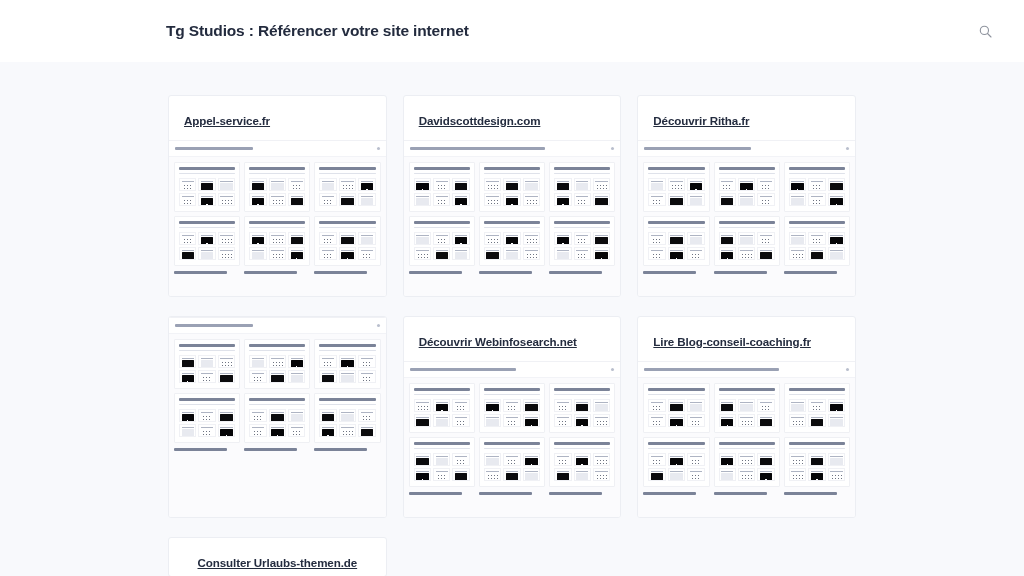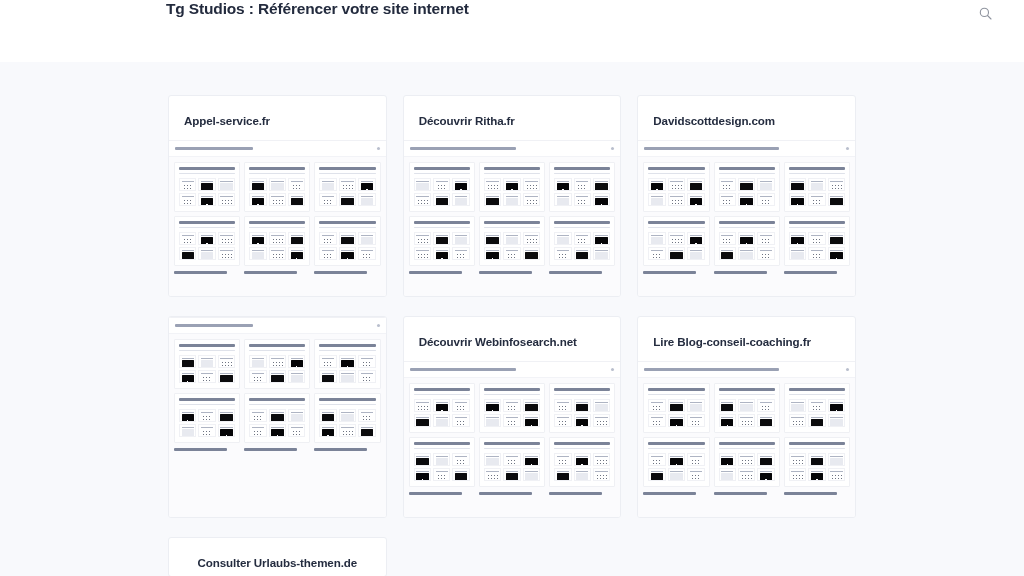--- a/index.html
+++ b/index.html
@@ -15,20 +15,21 @@
     font-family: "Liberation Sans", sans-serif;
     color: #222b3d;
     -webkit-font-smoothing: antialiased;
   }
 
   
   .site-header {
     height: 62px;
     background: #ffffff;
     display: flex;
+    align-items: center;
     padding: 0 26px 0 166px;
   }
 
   .site-title {
     font-size: 15.5px;
     font-weight: bold;
     letter-spacing: -0.15px;
     color: #232b3e;
     white-space: nowrap;
   }
@@ -64,20 +65,21 @@
 
   .site-card {
     background: #ffffff;
     border: 1px solid #eceef3;
     border-radius: 3px;
     overflow: hidden;
     height: 202px;
     display: flex;
     flex-direction: column;
     cursor: pointer;
+    text-decoration: underline;
   }
 
   .card-title {
     font-size: 11.6px;
     font-weight: bold;
     color: #242c3f;
     letter-spacing: -0.1px;
     padding: 18px 15px 13px 15px;
     white-space: nowrap;
     overflow: hidden;
@@ -422,20 +424,222 @@
             <div>
               <div class="t-footer-title"></div>
             </div>
             <div>
               <div class="t-footer-title"></div>
             </div>
           </div>
         </div>
       </div>
       <div class="site-card">
+        <div class="card-title">Davidscottdesign.com</div>
+        <div class="thumb">
+          <div class="t-header">
+            <div class="t-header-title" style="width:66%"></div>
+            <div class="t-header-dot"></div>
+          </div>
+          <div class="t-body">
+            <div class="t-card">
+              <div class="t-card-title"></div>
+              <div class="t-card-sub"></div>
+              <div class="t-nano">
+                <div class="t-nano-cell">
+                  <div class="t-nano-line"></div>
+                  <div class="t-nano-block big-dark"></div>
+                </div>
+                <div class="t-nano-cell">
+                  <div class="t-nano-line"></div>
+                  <div class="t-nano-block dots"></div>
+                </div>
+                <div class="t-nano-cell">
+                  <div class="t-nano-line"></div>
+                  <div class="t-nano-block"></div>
+                </div>
+                <div class="t-nano-cell">
+                  <div class="t-nano-line"></div>
+                  <div class="t-nano-block light"></div>
+                </div>
+                <div class="t-nano-cell">
+                  <div class="t-nano-line"></div>
+                  <div class="t-nano-block dots"></div>
+                </div>
+                <div class="t-nano-cell">
+                  <div class="t-nano-line"></div>
+                  <div class="t-nano-block big-dark"></div>
+                </div>
+              </div>
+            </div>
+            <div class="t-card">
+              <div class="t-card-title"></div>
+              <div class="t-card-sub"></div>
+              <div class="t-nano">
+                <div class="t-nano-cell">
+                  <div class="t-nano-line"></div>
+                  <div class="t-nano-block dots"></div>
+                </div>
+                <div class="t-nano-cell">
+                  <div class="t-nano-line"></div>
+                  <div class="t-nano-block"></div>
+                </div>
+                <div class="t-nano-cell">
+                  <div class="t-nano-line"></div>
+                  <div class="t-nano-block light"></div>
+                </div>
+                <div class="t-nano-cell">
+                  <div class="t-nano-line"></div>
+                  <div class="t-nano-block dots"></div>
+                </div>
+                <div class="t-nano-cell">
+                  <div class="t-nano-line"></div>
+                  <div class="t-nano-block big-dark"></div>
+                </div>
+                <div class="t-nano-cell">
+                  <div class="t-nano-line"></div>
+                  <div class="t-nano-block dots"></div>
+                </div>
+              </div>
+            </div>
+            <div class="t-card">
+              <div class="t-card-title"></div>
+              <div class="t-card-sub"></div>
+              <div class="t-nano">
+                <div class="t-nano-cell">
+                  <div class="t-nano-line"></div>
+                  <div class="t-nano-block"></div>
+                </div>
+                <div class="t-nano-cell">
+                  <div class="t-nano-line"></div>
+                  <div class="t-nano-block light"></div>
+                </div>
+                <div class="t-nano-cell">
+                  <div class="t-nano-line"></div>
+                  <div class="t-nano-block dots"></div>
+                </div>
+                <div class="t-nano-cell">
+                  <div class="t-nano-line"></div>
+                  <div class="t-nano-block big-dark"></div>
+                </div>
+                <div class="t-nano-cell">
+                  <div class="t-nano-line"></div>
+                  <div class="t-nano-block dots"></div>
+                </div>
+                <div class="t-nano-cell">
+                  <div class="t-nano-line"></div>
+                  <div class="t-nano-block"></div>
+                </div>
+              </div>
+            </div>
+            <div class="t-card">
+              <div class="t-card-title"></div>
+              <div class="t-card-sub"></div>
+              <div class="t-nano">
+                <div class="t-nano-cell">
+                  <div class="t-nano-line"></div>
+                  <div class="t-nano-block light"></div>
+                </div>
+                <div class="t-nano-cell">
+                  <div class="t-nano-line"></div>
+                  <div class="t-nano-block dots"></div>
+                </div>
+                <div class="t-nano-cell">
+                  <div class="t-nano-line"></div>
+                  <div class="t-nano-block big-dark"></div>
+                </div>
+                <div class="t-nano-cell">
+                  <div class="t-nano-line"></div>
+                  <div class="t-nano-block dots"></div>
+                </div>
+                <div class="t-nano-cell">
+                  <div class="t-nano-line"></div>
+                  <div class="t-nano-block"></div>
+                </div>
+                <div class="t-nano-cell">
+                  <div class="t-nano-line"></div>
+                  <div class="t-nano-block light"></div>
+                </div>
+              </div>
+            </div>
+            <div class="t-card">
+              <div class="t-card-title"></div>
+              <div class="t-card-sub"></div>
+              <div class="t-nano">
+                <div class="t-nano-cell">
+                  <div class="t-nano-line"></div>
+                  <div class="t-nano-block dots"></div>
+                </div>
+                <div class="t-nano-cell">
+                  <div class="t-nano-line"></div>
+                  <div class="t-nano-block big-dark"></div>
+                </div>
+                <div class="t-nano-cell">
+                  <div class="t-nano-line"></div>
+                  <div class="t-nano-block dots"></div>
+                </div>
+                <div class="t-nano-cell">
+                  <div class="t-nano-line"></div>
+                  <div class="t-nano-block"></div>
+                </div>
+                <div class="t-nano-cell">
+                  <div class="t-nano-line"></div>
+                  <div class="t-nano-block light"></div>
+                </div>
+                <div class="t-nano-cell">
+                  <div class="t-nano-line"></div>
+                  <div class="t-nano-block dots"></div>
+                </div>
+              </div>
+            </div>
+            <div class="t-card">
+              <div class="t-card-title"></div>
+              <div class="t-card-sub"></div>
+              <div class="t-nano">
+                <div class="t-nano-cell">
+                  <div class="t-nano-line"></div>
+                  <div class="t-nano-block big-dark"></div>
+                </div>
+                <div class="t-nano-cell">
+                  <div class="t-nano-line"></div>
+                  <div class="t-nano-block dots"></div>
+                </div>
+                <div class="t-nano-cell">
+                  <div class="t-nano-line"></div>
+                  <div class="t-nano-block"></div>
+                </div>
+                <div class="t-nano-cell">
+                  <div class="t-nano-line"></div>
+                  <div class="t-nano-block light"></div>
+                </div>
+                <div class="t-nano-cell">
+                  <div class="t-nano-line"></div>
+                  <div class="t-nano-block dots"></div>
+                </div>
+                <div class="t-nano-cell">
+                  <div class="t-nano-line"></div>
+                  <div class="t-nano-block big-dark"></div>
+                </div>
+              </div>
+            </div>
+          </div>
+          <div class="t-footer-row">
+            <div>
+              <div class="t-footer-title"></div>
+            </div>
+            <div>
+              <div class="t-footer-title"></div>
+            </div>
+            <div>
+              <div class="t-footer-title"></div>
+            </div>
+          </div>
+        </div>
+      </div>
+      <div class="site-card">
         <div class="card-title">Découvrir Ritha.fr</div>
         <div class="thumb">
           <div class="t-header">
             <div class="t-header-title" style="width:52%"></div>
             <div class="t-header-dot"></div>
           </div>
           <div class="t-body">
             <div class="t-card">
               <div class="t-card-title"></div>
               <div class="t-card-sub"></div>
@@ -606,222 +810,20 @@
                   <div class="t-nano-line"></div>
                   <div class="t-nano-block dots"></div>
                 </div>
                 <div class="t-nano-cell">
                   <div class="t-nano-line"></div>
                   <div class="t-nano-block"></div>
                 </div>
                 <div class="t-nano-cell">
                   <div class="t-nano-line"></div>
                   <div class="t-nano-block light"></div>
-                </div>
-              </div>
-            </div>
-          </div>
-          <div class="t-footer-row">
-            <div>
-              <div class="t-footer-title"></div>
-            </div>
-            <div>
-              <div class="t-footer-title"></div>
-            </div>
-            <div>
-              <div class="t-footer-title"></div>
-            </div>
-          </div>
-        </div>
-      </div>
-      <div class="site-card">
-        <div class="card-title">Davidscottdesign.com</div>
-        <div class="thumb">
-          <div class="t-header">
-            <div class="t-header-title" style="width:66%"></div>
-            <div class="t-header-dot"></div>
-          </div>
-          <div class="t-body">
-            <div class="t-card">
-              <div class="t-card-title"></div>
-              <div class="t-card-sub"></div>
-              <div class="t-nano">
-                <div class="t-nano-cell">
-                  <div class="t-nano-line"></div>
-                  <div class="t-nano-block big-dark"></div>
-                </div>
-                <div class="t-nano-cell">
-                  <div class="t-nano-line"></div>
-                  <div class="t-nano-block dots"></div>
-                </div>
-                <div class="t-nano-cell">
-                  <div class="t-nano-line"></div>
-                  <div class="t-nano-block"></div>
-                </div>
-                <div class="t-nano-cell">
-                  <div class="t-nano-line"></div>
-                  <div class="t-nano-block light"></div>
-                </div>
-                <div class="t-nano-cell">
-                  <div class="t-nano-line"></div>
-                  <div class="t-nano-block dots"></div>
-                </div>
-                <div class="t-nano-cell">
-                  <div class="t-nano-line"></div>
-                  <div class="t-nano-block big-dark"></div>
-                </div>
-              </div>
-            </div>
-            <div class="t-card">
-              <div class="t-card-title"></div>
-              <div class="t-card-sub"></div>
-              <div class="t-nano">
-                <div class="t-nano-cell">
-                  <div class="t-nano-line"></div>
-                  <div class="t-nano-block dots"></div>
-                </div>
-                <div class="t-nano-cell">
-                  <div class="t-nano-line"></div>
-                  <div class="t-nano-block"></div>
-                </div>
-                <div class="t-nano-cell">
-                  <div class="t-nano-line"></div>
-                  <div class="t-nano-block light"></div>
-                </div>
-                <div class="t-nano-cell">
-                  <div class="t-nano-line"></div>
-                  <div class="t-nano-block dots"></div>
-                </div>
-                <div class="t-nano-cell">
-                  <div class="t-nano-line"></div>
-                  <div class="t-nano-block big-dark"></div>
-                </div>
-                <div class="t-nano-cell">
-                  <div class="t-nano-line"></div>
-                  <div class="t-nano-block dots"></div>
-                </div>
-              </div>
-            </div>
-            <div class="t-card">
-              <div class="t-card-title"></div>
-              <div class="t-card-sub"></div>
-              <div class="t-nano">
-                <div class="t-nano-cell">
-                  <div class="t-nano-line"></div>
-                  <div class="t-nano-block"></div>
-                </div>
-                <div class="t-nano-cell">
-                  <div class="t-nano-line"></div>
-                  <div class="t-nano-block light"></div>
-                </div>
-                <div class="t-nano-cell">
-                  <div class="t-nano-line"></div>
-                  <div class="t-nano-block dots"></div>
-                </div>
-                <div class="t-nano-cell">
-                  <div class="t-nano-line"></div>
-                  <div class="t-nano-block big-dark"></div>
-                </div>
-                <div class="t-nano-cell">
-                  <div class="t-nano-line"></div>
-                  <div class="t-nano-block dots"></div>
-                </div>
-                <div class="t-nano-cell">
-                  <div class="t-nano-line"></div>
-                  <div class="t-nano-block"></div>
-                </div>
-              </div>
-            </div>
-            <div class="t-card">
-              <div class="t-card-title"></div>
-              <div class="t-card-sub"></div>
-              <div class="t-nano">
-                <div class="t-nano-cell">
-                  <div class="t-nano-line"></div>
-                  <div class="t-nano-block light"></div>
-                </div>
-                <div class="t-nano-cell">
-                  <div class="t-nano-line"></div>
-                  <div class="t-nano-block dots"></div>
-                </div>
-                <div class="t-nano-cell">
-                  <div class="t-nano-line"></div>
-                  <div class="t-nano-block big-dark"></div>
-                </div>
-                <div class="t-nano-cell">
-                  <div class="t-nano-line"></div>
-                  <div class="t-nano-block dots"></div>
-                </div>
-                <div class="t-nano-cell">
-                  <div class="t-nano-line"></div>
-                  <div class="t-nano-block"></div>
-                </div>
-                <div class="t-nano-cell">
-                  <div class="t-nano-line"></div>
-                  <div class="t-nano-block light"></div>
-                </div>
-              </div>
-            </div>
-            <div class="t-card">
-              <div class="t-card-title"></div>
-              <div class="t-card-sub"></div>
-              <div class="t-nano">
-                <div class="t-nano-cell">
-                  <div class="t-nano-line"></div>
-                  <div class="t-nano-block dots"></div>
-                </div>
-                <div class="t-nano-cell">
-                  <div class="t-nano-line"></div>
-                  <div class="t-nano-block big-dark"></div>
-                </div>
-                <div class="t-nano-cell">
-                  <div class="t-nano-line"></div>
-                  <div class="t-nano-block dots"></div>
-                </div>
-                <div class="t-nano-cell">
-                  <div class="t-nano-line"></div>
-                  <div class="t-nano-block"></div>
-                </div>
-                <div class="t-nano-cell">
-                  <div class="t-nano-line"></div>
-                  <div class="t-nano-block light"></div>
-                </div>
-                <div class="t-nano-cell">
-                  <div class="t-nano-line"></div>
-                  <div class="t-nano-block dots"></div>
-                </div>
-              </div>
-            </div>
-            <div class="t-card">
-              <div class="t-card-title"></div>
-              <div class="t-card-sub"></div>
-              <div class="t-nano">
-                <div class="t-nano-cell">
-                  <div class="t-nano-line"></div>
-                  <div class="t-nano-block big-dark"></div>
-                </div>
-                <div class="t-nano-cell">
-                  <div class="t-nano-line"></div>
-                  <div class="t-nano-block dots"></div>
-                </div>
-                <div class="t-nano-cell">
-                  <div class="t-nano-line"></div>
-                  <div class="t-nano-block"></div>
-                </div>
-                <div class="t-nano-cell">
-                  <div class="t-nano-line"></div>
-                  <div class="t-nano-block light"></div>
-                </div>
-                <div class="t-nano-cell">
-                  <div class="t-nano-line"></div>
-                  <div class="t-nano-block dots"></div>
-                </div>
-                <div class="t-nano-cell">
-                  <div class="t-nano-line"></div>
-                  <div class="t-nano-block big-dark"></div>
                 </div>
               </div>
             </div>
           </div>
           <div class="t-footer-row">
             <div>
               <div class="t-footer-title"></div>
             </div>
             <div>
               <div class="t-footer-title"></div>

